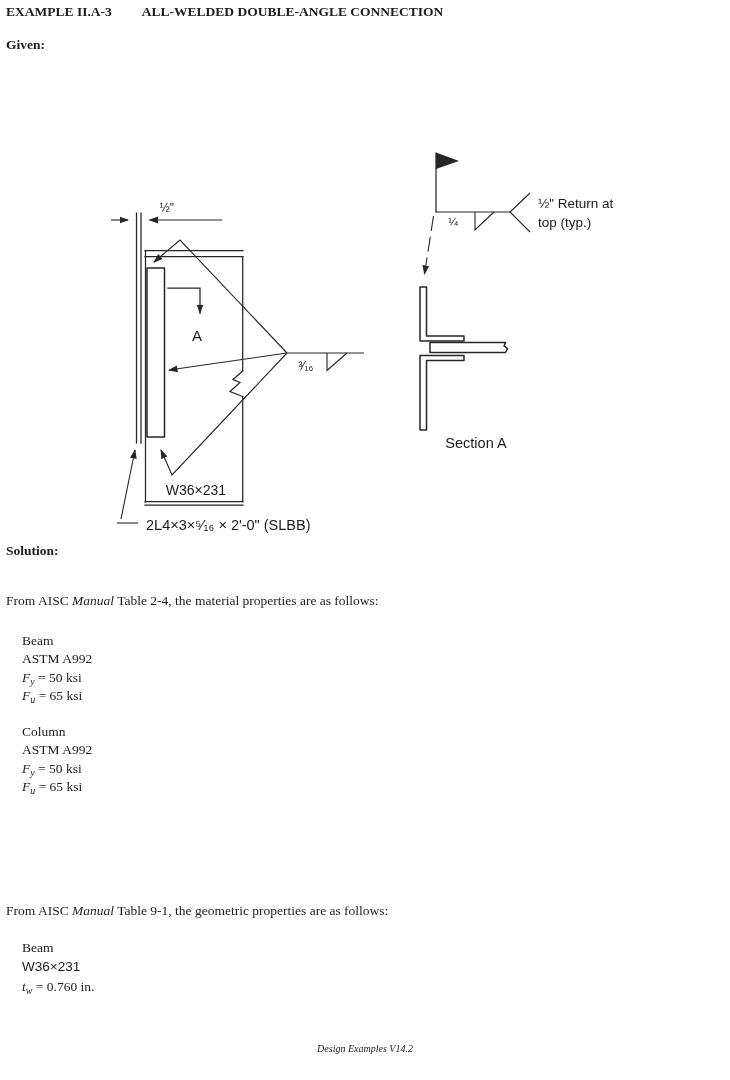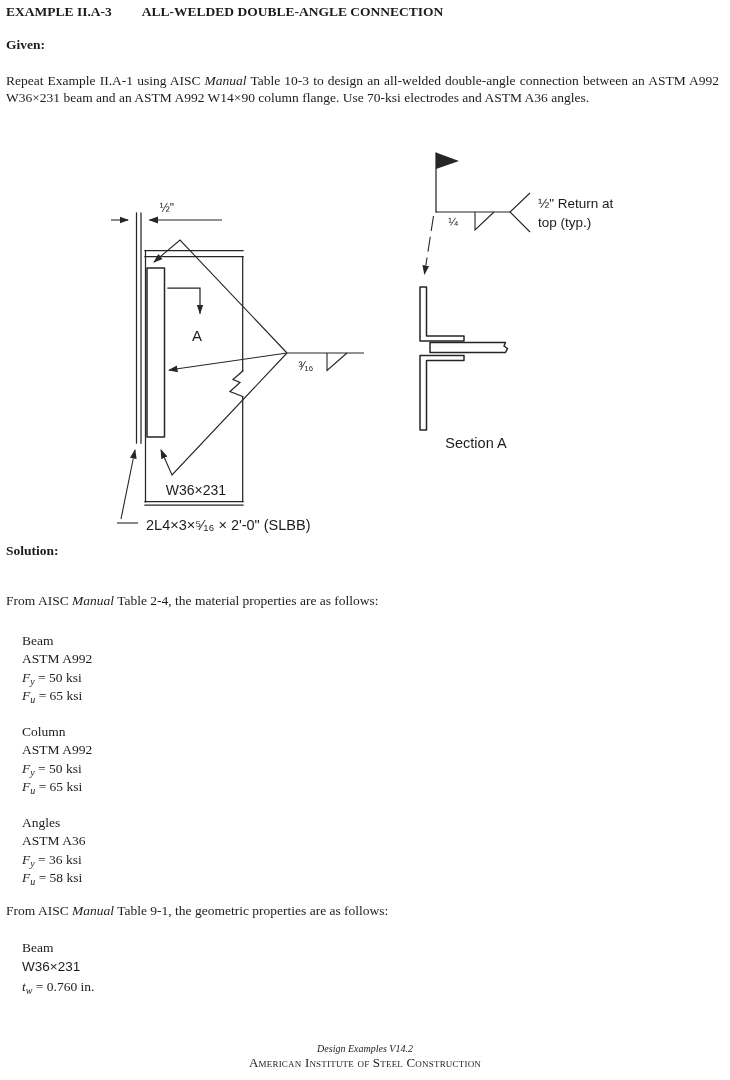--- a/index.html
+++ b/index.html
@@ -33,21 +33,20 @@
 <body>
 
 <div class="page">
 
   <div class="abs heading">
     <span class="b">EXAMPLE II.A-3</span><span class="b title-2">ALL-WELDED DOUBLE-ANGLE CONNECTION</span>
   </div>
 
   <div class="abs b given-h">Given:</div>
 
-  <p class="abs para"><span>Repeat Example II.A-1 using AISC </span><i>Manual</i><span> Table 10-3 to design an all-welded double-angle connection between an ASTM A992 W36×231 beam and an ASTM A992 W14×90 column flange. Use 70-ksi electrodes and ASTM A36 angles.</span></p>
 
   <div class="abs figwrap">
     <svg width="730" height="400" viewBox="0 0 730 400">
       <defs>
         <marker id="arr" markerUnits="userSpaceOnUse" markerWidth="10" markerHeight="9" refX="8.5" refY="4" orient="auto">
           <path d="M0,0.6 L9.5,4 L0,7.4 Z" fill="#262626"></path>
         </marker>
       </defs>
 
       <g>
@@ -128,33 +127,26 @@
     <div><i>F</i><sub class="psub">u</sub><span> = 65 ksi</span></div>
   </div>
 
   <div class="abs group" style="top:723px">
     <div>Column</div>
     <div>ASTM A992</div>
     <div><i>F</i><sub class="psub">y</sub><span> = 50 ksi</span></div>
     <div><i>F</i><sub class="psub">u</sub><span> = 65 ksi</span></div>
   </div>
 
-  <div class="abs group" style="top:814px">
-    <div>Angles</div>
-    <div>ASTM A36</div>
-    <div><i>F</i><sub class="psub">y</sub><span> = 36 ksi</span></div>
-    <div><i>F</i><sub class="psub">u</sub><span> = 58 ksi</span></div>
-  </div>
 
   <p class="abs intro" style="top:902px"><span>From AISC </span><i>Manual</i><span> Table 9-1, the geometric properties are as follows:</span></p>
 
   <div class="abs geo-group" style="top:938px">
     <div>Beam</div>
     <div class="sans">W36×231</div>
     <div><i>t</i><sub class="psub">w</sub><span> = 0.760 in.</span></div>
   </div>
 
   <div class="abs footer">
     <div class="l1">Design Examples V14.2</div>
-    <div class="l2">American Institute of Steel Construction</div>
   </div>
 
 </div>
 
 </body></html>

